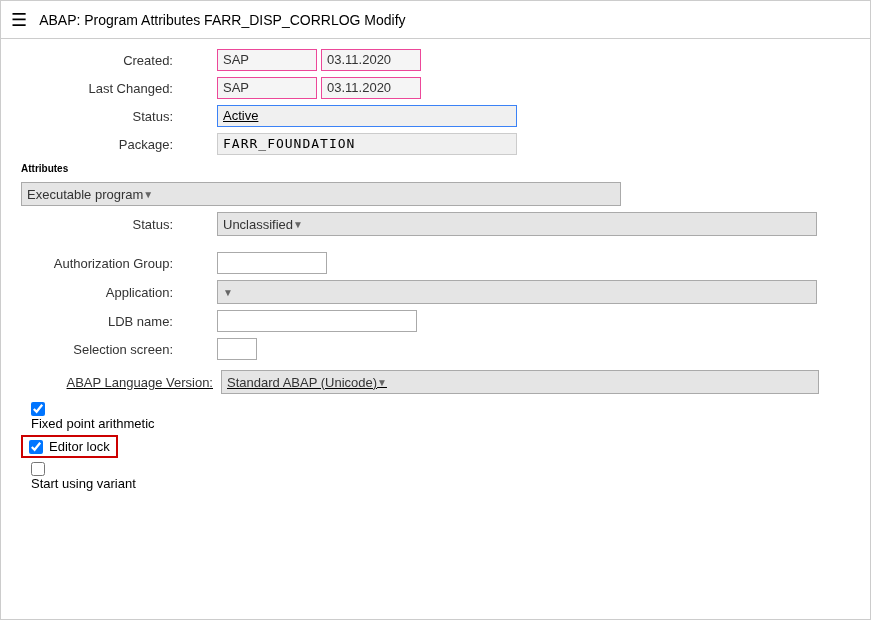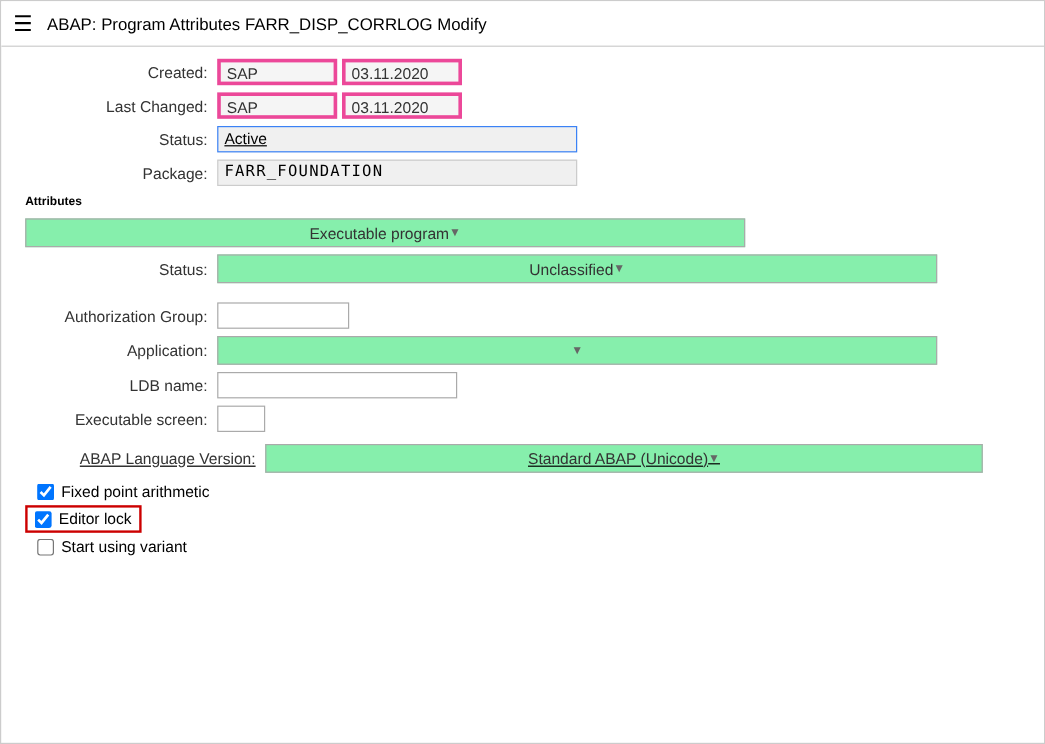--- a/index.html
+++ b/index.html
@@ -31,36 +31,37 @@
       font-size: 14px;
       font-weight: normal;
     }
     .content {
       padding: 10px 20px;
     }
     .form-row {
       display: flex;
       align-items: center;
       margin-bottom: 6px;
+      gap: 36px;
     }
     .form-label {
       text-align: right;
       width: 160px;
       min-width: 160px;
       padding-right: 8px;
       color: #333;
       font-size: 13px;
     }
     .form-value {
       display: flex;
       gap: 4px;
       align-items: center;
     }
     .input-box {
-      border: 3px solid #ec4899;
+      border: 1px solid #ec4899;
       background: #f5f5f5;
       padding: 2px 5px;
       height: 22px;
       font-size: 13px;
       color: #333;
     }
     .input-box-white {
       border: 1px solid #aaa;
       background: #fff;
       padding: 2px 5px;
@@ -88,52 +89,53 @@
       letter-spacing: 1px;
     }
     .section-header {
       font-weight: bold;
       font-size: 10px;
       margin: 8px 0 8px 0;
       color: #000000;
     }
     .select-box {
       border: 1px solid #aaa;
-      background: #86efac;
+      background: #e5e5e5;
       padding: 2px 5px;
       height: 24px;
       font-size: 13px;
       color: #333;
       width: 600px;
       display: flex;
       align-items: center;
-      justify-content: center;
+      justify-content: flex-start;
       cursor: pointer;
     }
     .select-box span.arrow {
       font-size: 10px;
       color: #666;
     }
     .medium-input {
       width: 110px;
     }
     .ldb-input {
       width: 200px;
     }
     .sel-screen-input {
       width: 40px;
     }
     .full-select {
       width: 600px;
     }
     .checkbox-row {
       display: flex;
-      align-items: flex-end;
+      align-items: flex-start;
       margin: 4px 0;
       padding-left: 10px;
+      flex-direction: column;
     }
     .checkbox-row input[type="checkbox"] {
       margin-right: 6px;
       width: 14px;
       height: 14px;
     }
     .editor-lock-row {
       display: flex;
       align-items: flex-end;
       margin: 4px 0;
@@ -230,21 +232,21 @@
       <span class="arrow">▼</span>
     </div>
   </div>
 
   <div class="form-row">
     <div class="form-label">LDB name:</div>
     <div class="input-box-white ldb-input"></div>
   </div>
 
   <div class="form-row">
-    <div class="form-label">Executable screen:</div>
+    <div class="form-label">Selection screen:</div>
     <div class="input-box-white sel-screen-input"></div>
   </div>
 
   <div class="abap-version-row">
     <div class="abap-version-label">ABAP Language Version:</div>
     <div class="select-box" style="width:598px">
       <span>Standard ABAP (Unicode)</span>
       <span class="arrow">▼</span>
     </div>
   </div>

